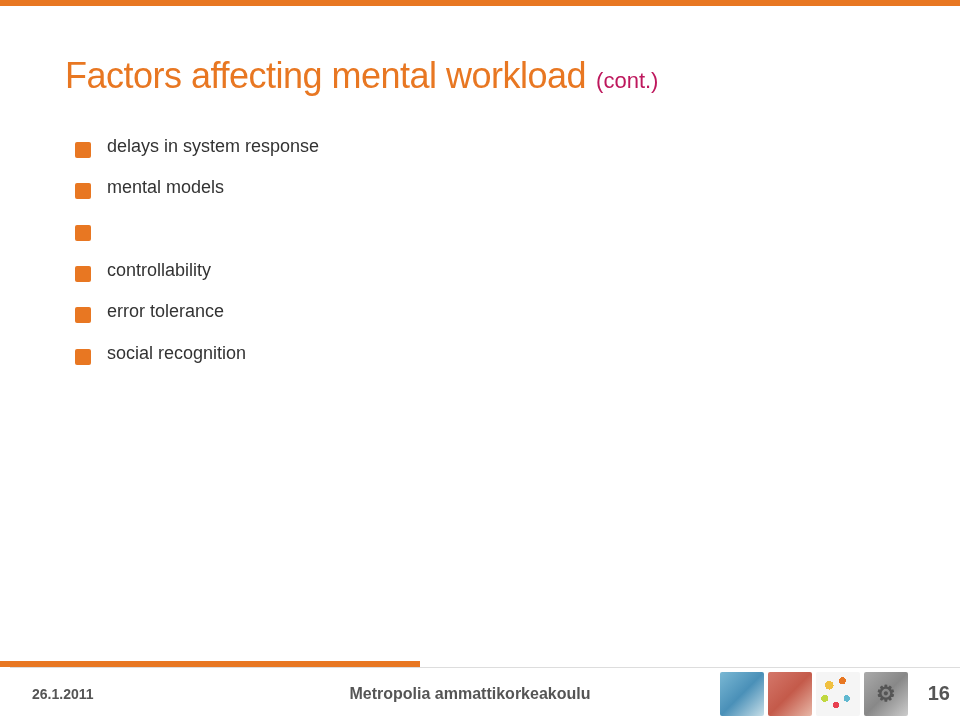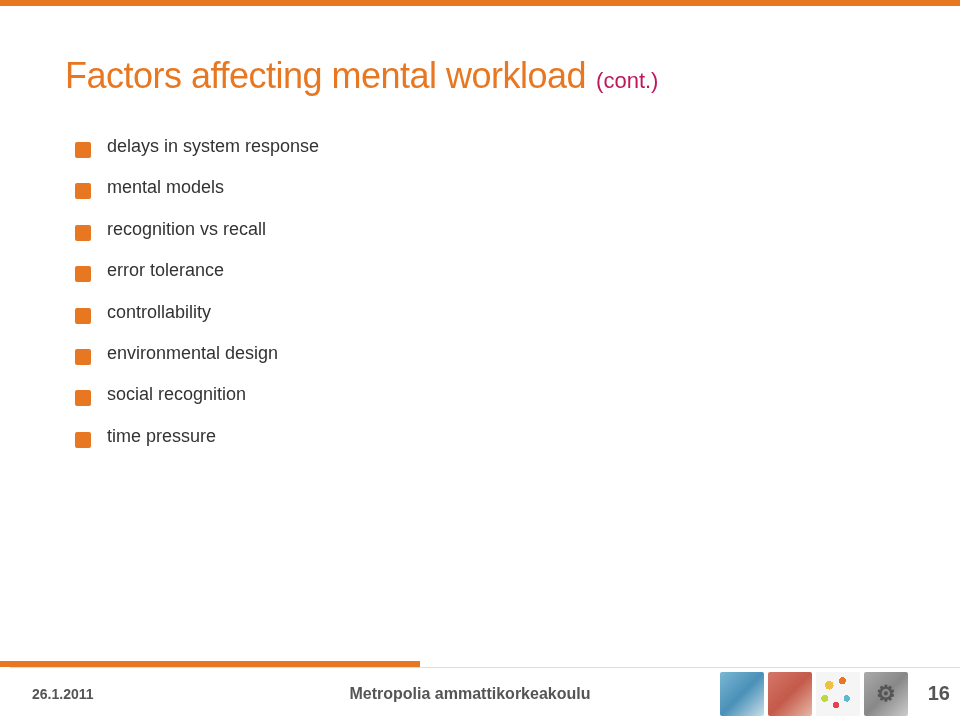--- a/index.html
+++ b/index.html
@@ -197,41 +197,32 @@
     <li class="bullet-item">
           <span class="bullet-icon"></span>
           <span class="bullet-text">delays in system response</span>
         </li>
         <li class="bullet-item">
           <span class="bullet-icon"></span>
           <span class="bullet-text">mental models</span>
         </li>
         <li class="bullet-item">
           <span class="bullet-icon"></span>
-          <span class="bullet-text">recognition vs recall</span>
+        </li>
+        <li class="bullet-item">
+          <span class="bullet-icon"></span>
+          <span class="bullet-text">controllability</span>
         </li>
         <li class="bullet-item">
           <span class="bullet-icon"></span>
           <span class="bullet-text">error tolerance</span>
         </li>
         <li class="bullet-item">
           <span class="bullet-icon"></span>
-          <span class="bullet-text">controllability</span>
-        </li>
-        <li class="bullet-item">
-          <span class="bullet-icon"></span>
-          <span class="bullet-text">environmental design</span>
-        </li>
-        <li class="bullet-item">
-          <span class="bullet-icon"></span>
           <span class="bullet-text">social recognition</span>
-        </li>
-        <li class="bullet-item">
-          <span class="bullet-icon"></span>
-          <span class="bullet-text">time pressure</span>
         </li>
       </ul>
   </div>
 
   <div class="orange-bar-bottom"></div>
 
   <div class="footer">
     <div class="footer-left">26.1.2011</div>
     <div class="footer-center">Metropolia ammattikorkeakoulu</div>
     <div class="footer-right">

